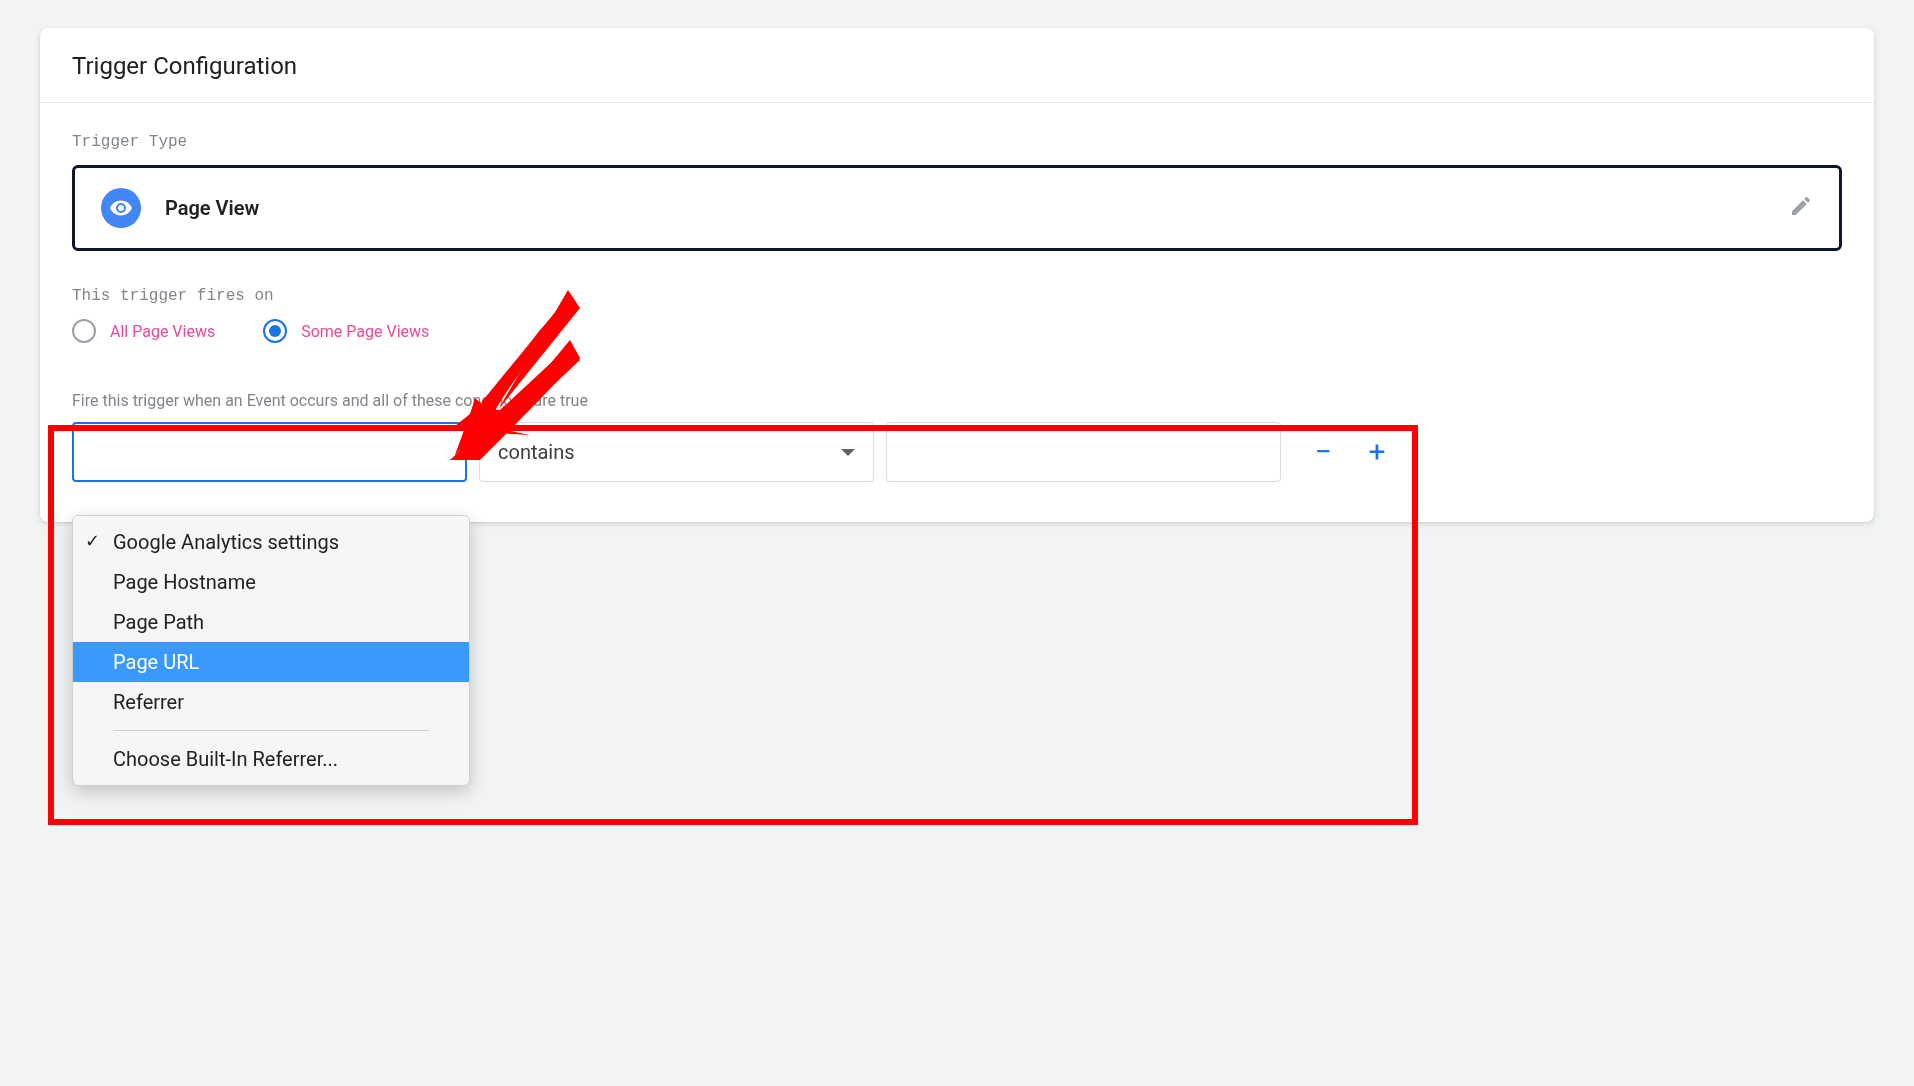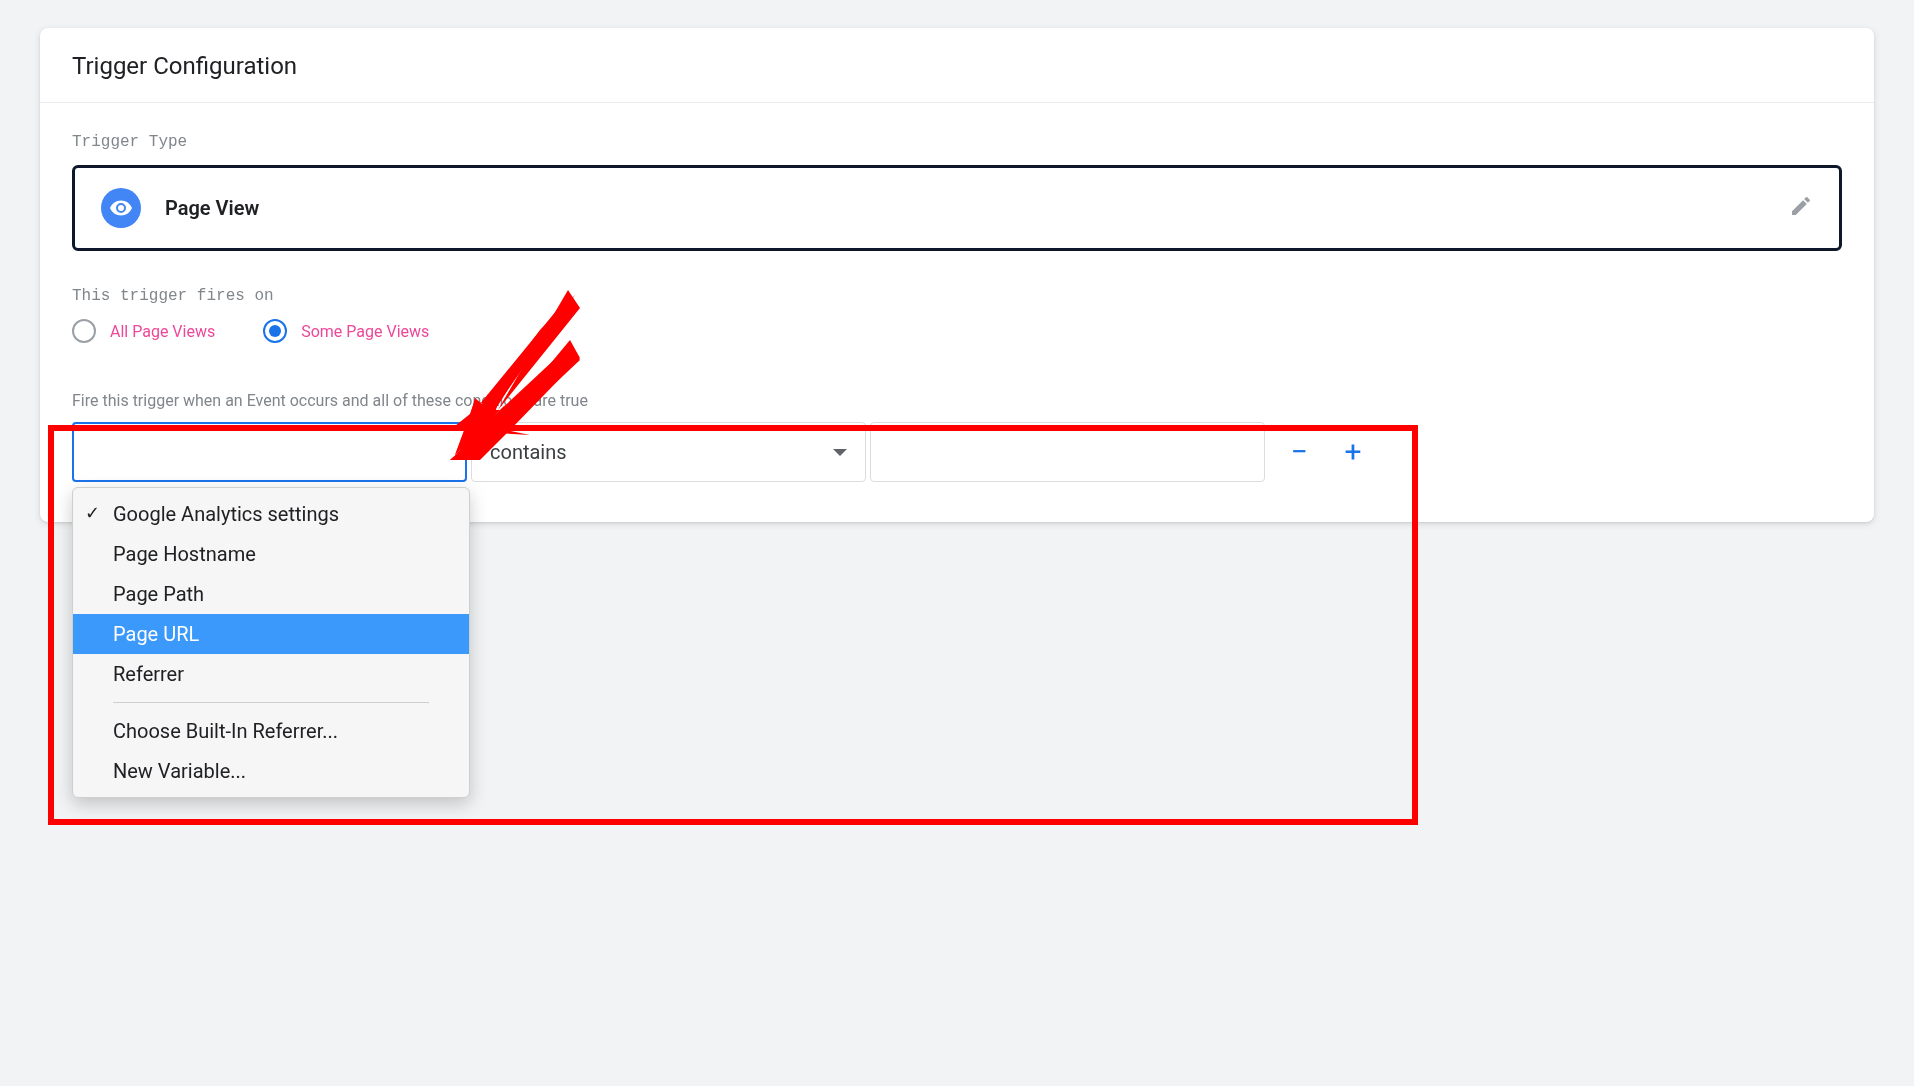--- a/index.html
+++ b/index.html
@@ -86,21 +86,21 @@
   .cond-section {
     margin-top: 48px;
   }
   .cond-label {
     font-size: 16px;
     color: #80868b;
     margin-bottom: 12px;
   }
   .cond-row {
     display: flex;
-    gap: 4px;
+    gap: 12px;
     align-items: stretch;
   }
   .select-box {
     border: 1px solid #dadce0;
     border-radius: 4px;
     height: 60px;
     display: flex;
     align-items: center;
     padding: 0 18px;
     justify-content: space-between;
@@ -138,21 +138,21 @@
     color: #1a73e8;
     cursor: pointer;
     line-height: 1;
     width: 24px;
     text-align: center;
   }
   
   .dropdown {
     position: absolute;
     left: 32px;
-    top: 384px;
+    top: 412px;
     width: 398px;
     background: #f6f6f6;
     border: 1px solid #cfcfcf;
     border-radius: 6px;
     box-shadow: 0 6px 18px rgba(0,0,0,0.2);
     padding: 6px 0;
     z-index: 50;
   }
   .dd-item {
     padding: 8px 16px 8px 40px;
@@ -255,21 +255,20 @@
     </div>
 
     <div class="dropdown">
       <div class="dd-item checked">Google Analytics settings</div>
       <div class="dd-item">Page Hostname</div>
       <div class="dd-item">Page Path</div>
       <div class="dd-item hl">Page URL</div>
       <div class="dd-item">Referrer</div>
       <div class="dd-divider"></div>
       <div class="dd-item">Choose Built-In Referrer...</div>
-      <div class="dd-item">New Variable...</div>
     </div>
 
     <div class="arrow">
       <svg viewBox="0 0 130 170">
         <defs></defs>
         <g fill="#ff0000">
           <polygon points="0,140 50,100 45,125 120,55 130,70 55,140 80,145"></polygon>
           <polygon points="0,170 60,118 38,160"></polygon>
           <polygon points="0,170 70,110 120,50 130,68 60,140 30,170" fill="#ff0000"></polygon>
         </g>

